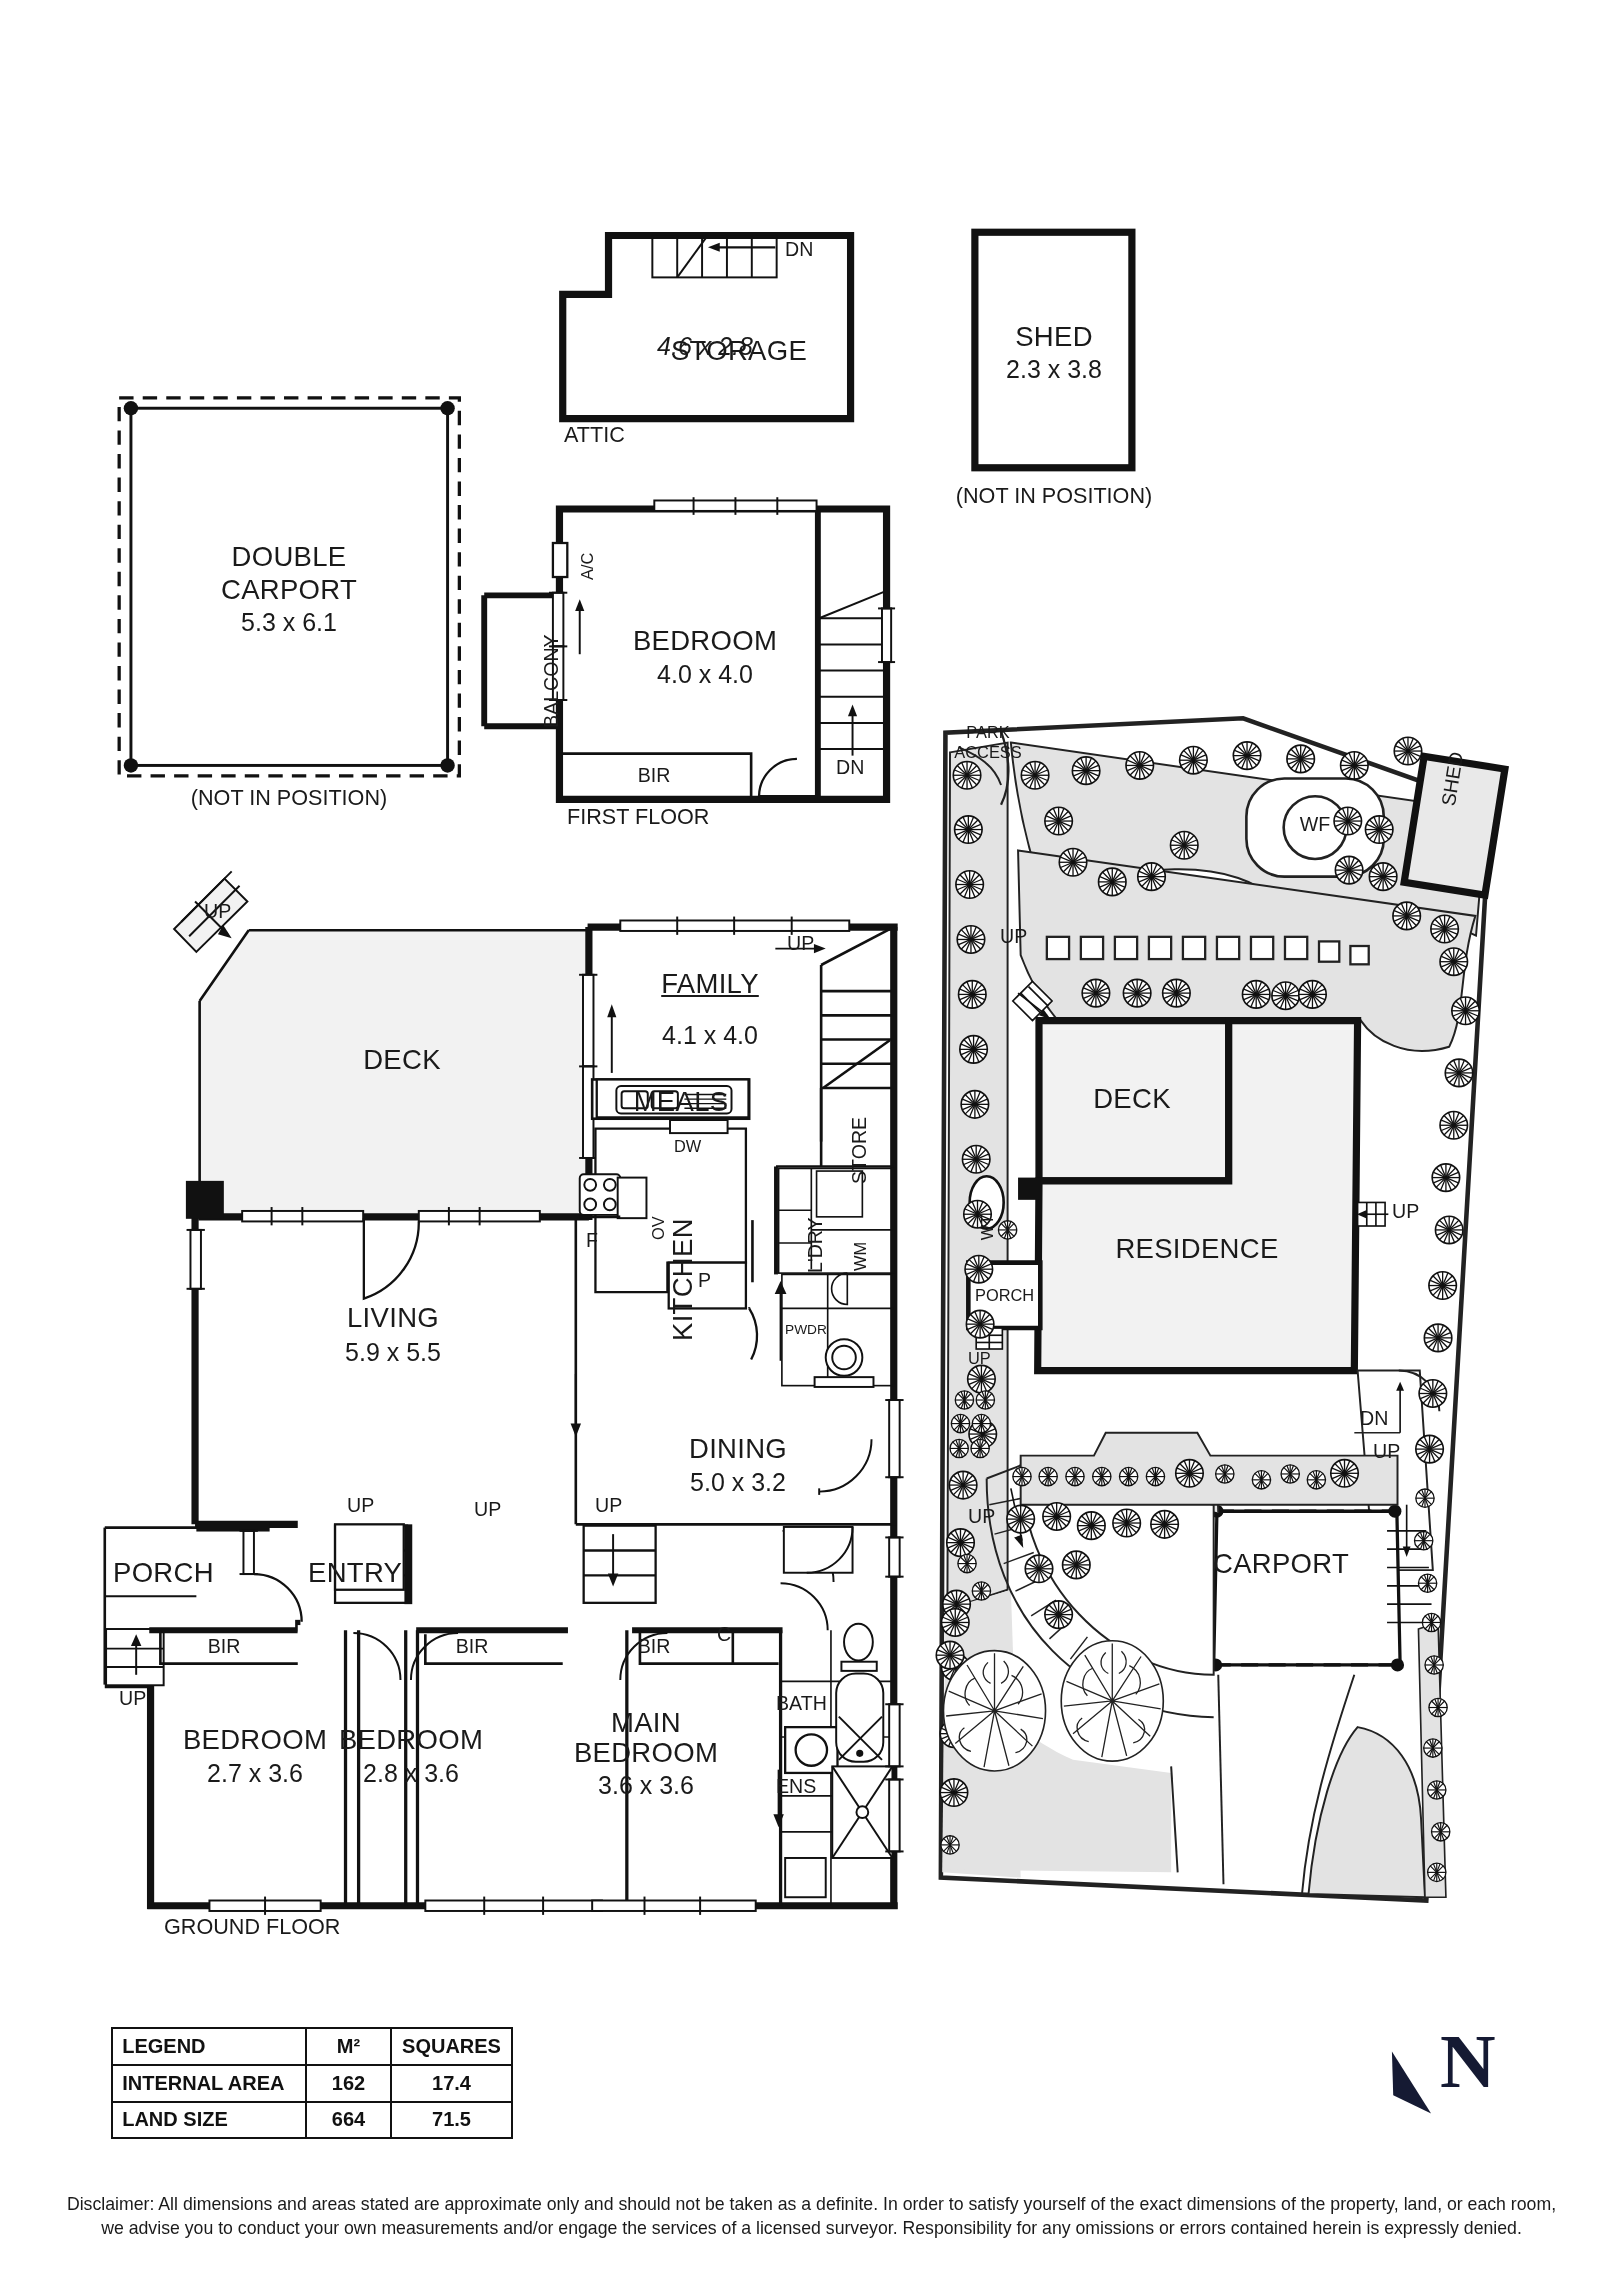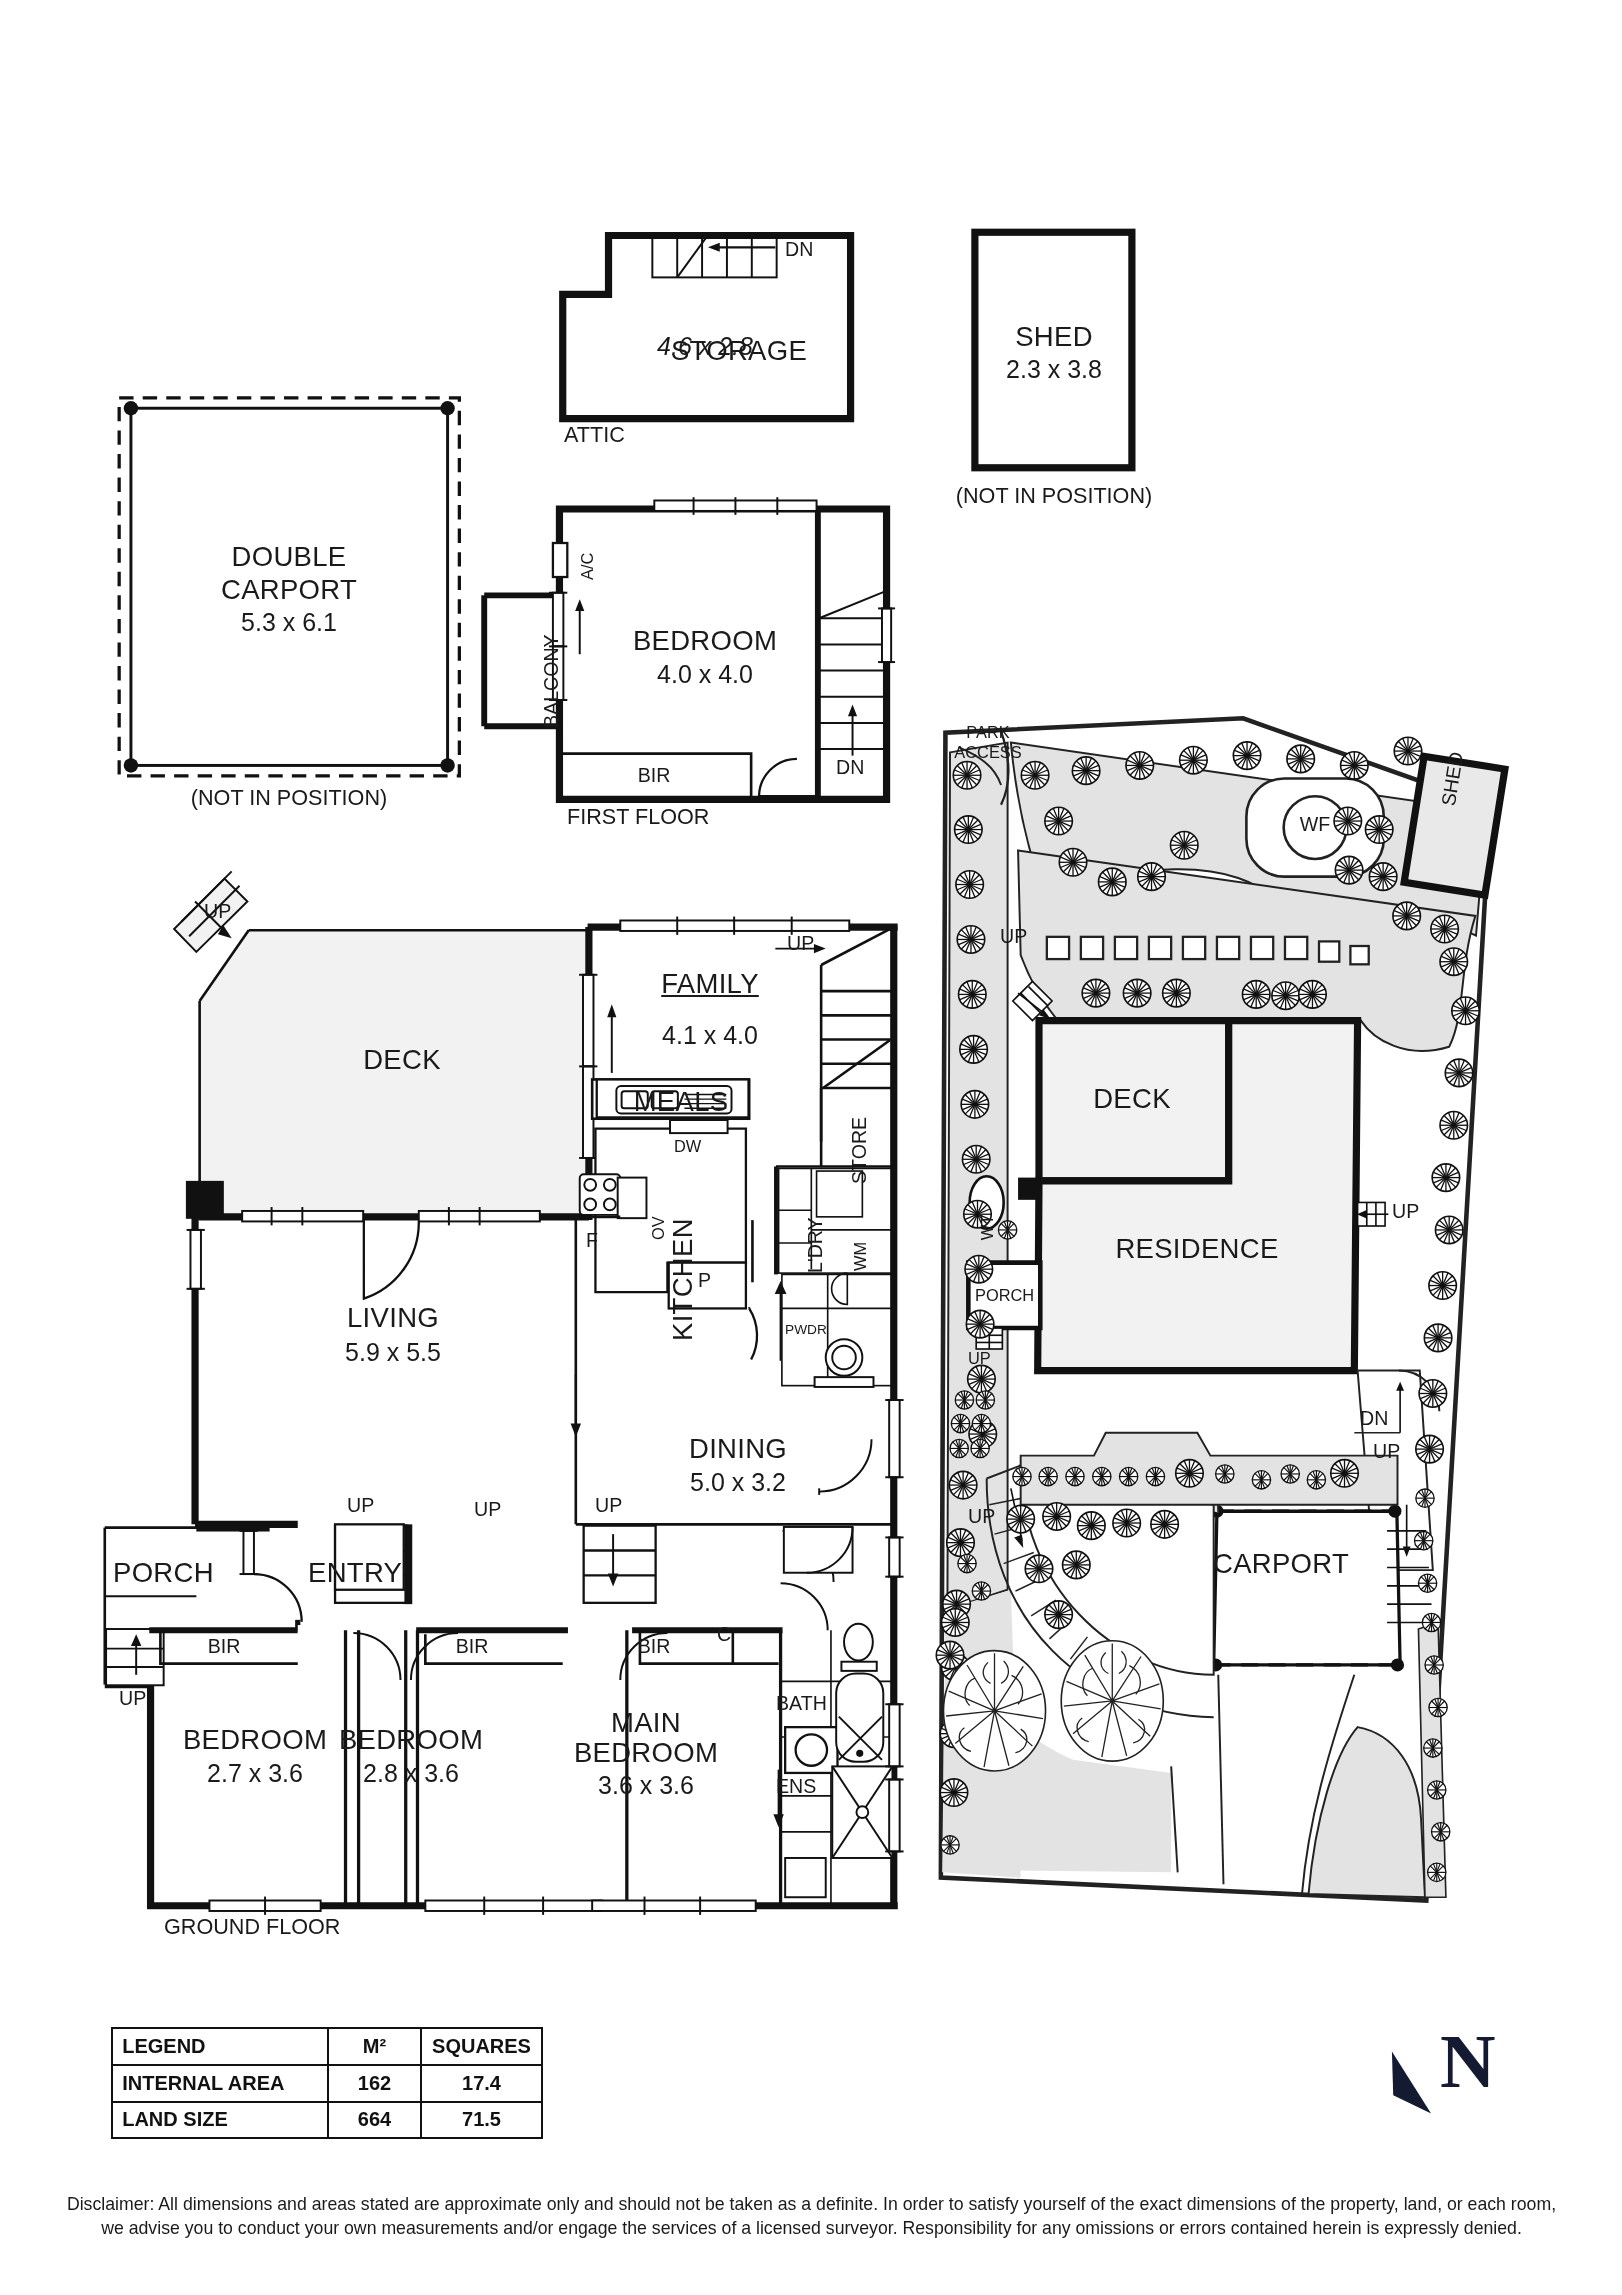--- a/index.html
+++ b/index.html
@@ -35,22 +35,22 @@
   #legend {
     position: absolute; left: 111px; top: 2027px;
     border-collapse: collapse;
     font-family: "Liberation Sans", sans-serif;
   }
   #legend td, #legend th {
     border: 2px solid #111;
     font-size: 20px; font-weight: bold;
     padding: 5.9px 9.2px; text-align: center; color:#111;
   }
-  #legend .lbl { text-align: left; width: 216px; }
-  #legend .m2 { width: 93px; }
+  #legend .lbl { text-align: left; width: 194px; }
+  #legend .m2 { width: 85px; }
   #legend .sq { width: 121px; }
 
   
   #north { position: absolute; left: 1368px; top: 2022px; width: 151px; height: 111px; }
   #north .nletter {
     position: absolute; left: 72px; top: 1.3px;
     font-family: "Liberation Serif", serif;
     font-size: 77px; font-weight: bold; color: #151a33; line-height: 1;
   }
 

